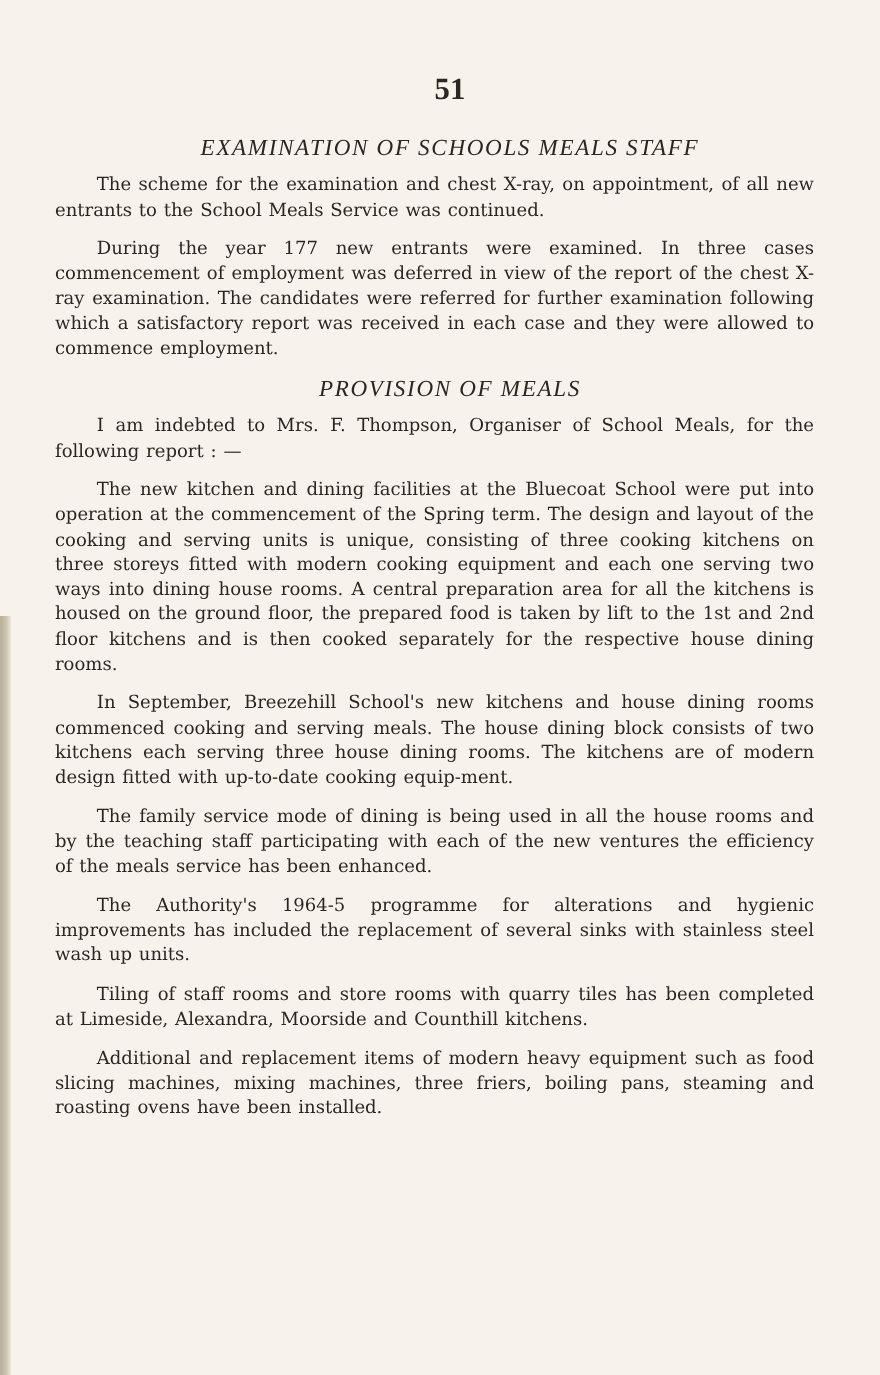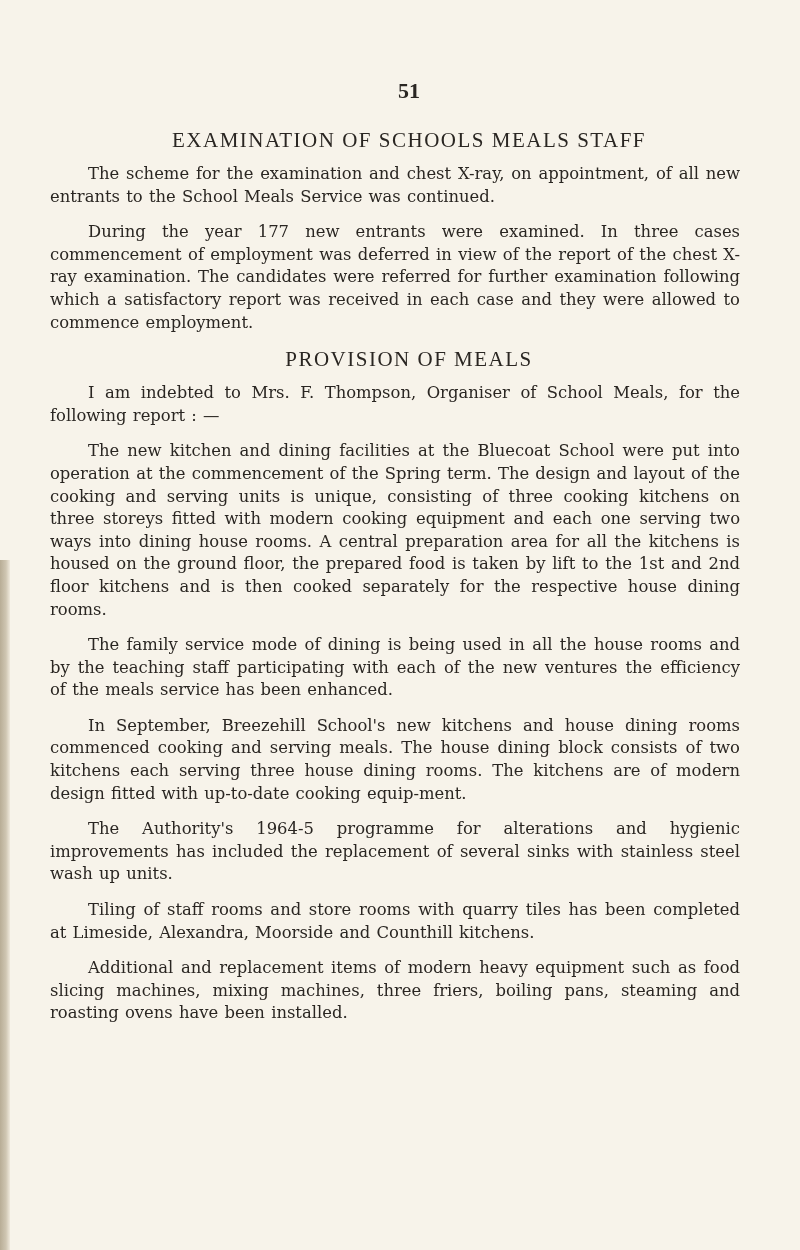--- a/index.html
+++ b/index.html
@@ -26,27 +26,28 @@
     .page {
       position: absolute;
       left: 50px;
       top: 62px;
       width: 690px;
     }
     .page-number {
       text-align: center;
       font-family: "Liberation Serif", serif;
       font-weight: bold;
-      font-size: 22px;
-      margin: 16px 0 24px 0;
+      font-size: 28px;
+      margin: 4px 0 24px 0;
       padding-left: 28px;
     }
     .heading {
       text-align: center;
       font-family: "Liberation Serif", serif;
+      font-style: italic;
       font-size: 21px;
       letter-spacing: 1.5px;
       margin: 0 0 10px 0;
       padding-left: 28px;
     }
     .heading.second {
     }
     p {
       margin: 0 0 13px 0;
       font-size: 16.4px;
@@ -64,18 +65,18 @@
 <div class="page">
   <div class="page-number">51</div>
 
   <div class="heading">EXAMINATION OF SCHOOLS MEALS STAFF</div>
   <p>The scheme for the examination and chest X-ray, on appointment, of all new entrants to the School Meals Service was continued.</p>
   <p>During the year 177 new entrants were examined. In three cases commencement of employment was deferred in view of the report of the chest X-ray examination. The candidates were referred for further examination following which a satisfactory report was received in each case and they were allowed to commence employment.</p>
 
   <div class="heading second">PROVISION OF MEALS</div>
   <p>I am indebted to Mrs. F. Thompson, Organiser of School Meals, for the following report : —</p>
   <p>The new kitchen and dining facilities at the Bluecoat School were put into operation at the commencement of the Spring term. The design and layout of the cooking and serving units is unique, consisting of three cooking kitchens on three storeys fitted with modern cooking equipment and each one serving two ways into dining house rooms. A central preparation area for all the kitchens is housed on the ground floor, the prepared food is taken by lift to the 1st and 2nd floor kitchens and is then cooked separately for the respective house dining rooms.</p>
+  <p>In September, Breezehill School's new kitchens and house dining rooms commenced cooking and serving meals. The house dining block consists of two kitchens each serving three house dining rooms. The kitchens are of modern design fitted with up-to-date cooking equip-ment.</p>
   <p>The family service mode of dining is being used in all the house rooms and by the teaching staff participating with each of the new ventures the efficiency of the meals service has been enhanced.</p>
-  <p>In September, Breezehill School's new kitchens and house dining rooms commenced cooking and serving meals. The house dining block consists of two kitchens each serving three house dining rooms. The kitchens are of modern design fitted with up-to-date cooking equip-ment.</p>
   <p>The Authority's 1964-5 programme for alterations and hygienic improvements has included the replacement of several sinks with stainless steel wash up units.</p>
   <p>Tiling of staff rooms and store rooms with quarry tiles has been completed at Limeside, Alexandra, Moorside and Counthill kitchens.</p>
   <p>Additional and replacement items of modern heavy equipment such as food slicing machines, mixing machines, three friers, boiling pans, steaming and roasting ovens have been installed.</p>
 </div>
 
 </body></html>

